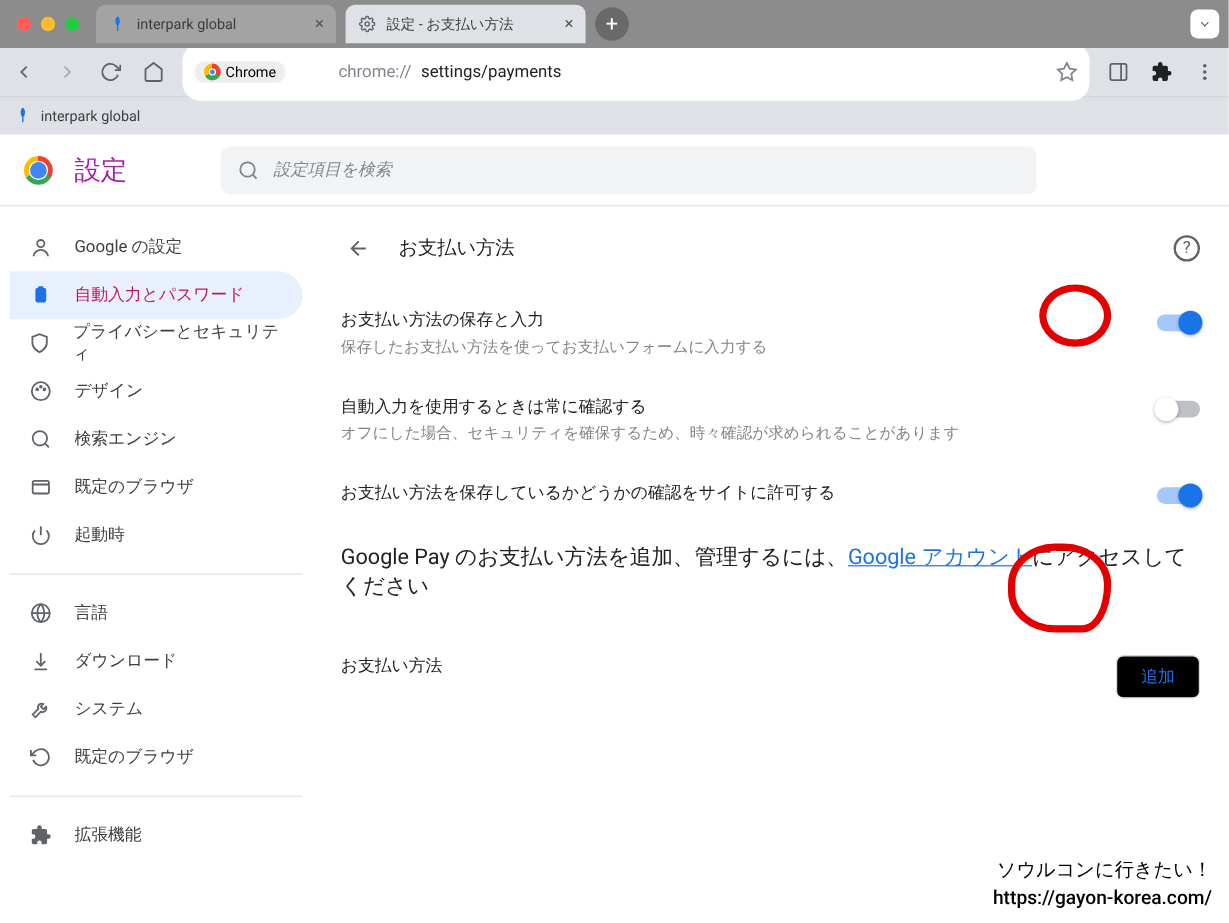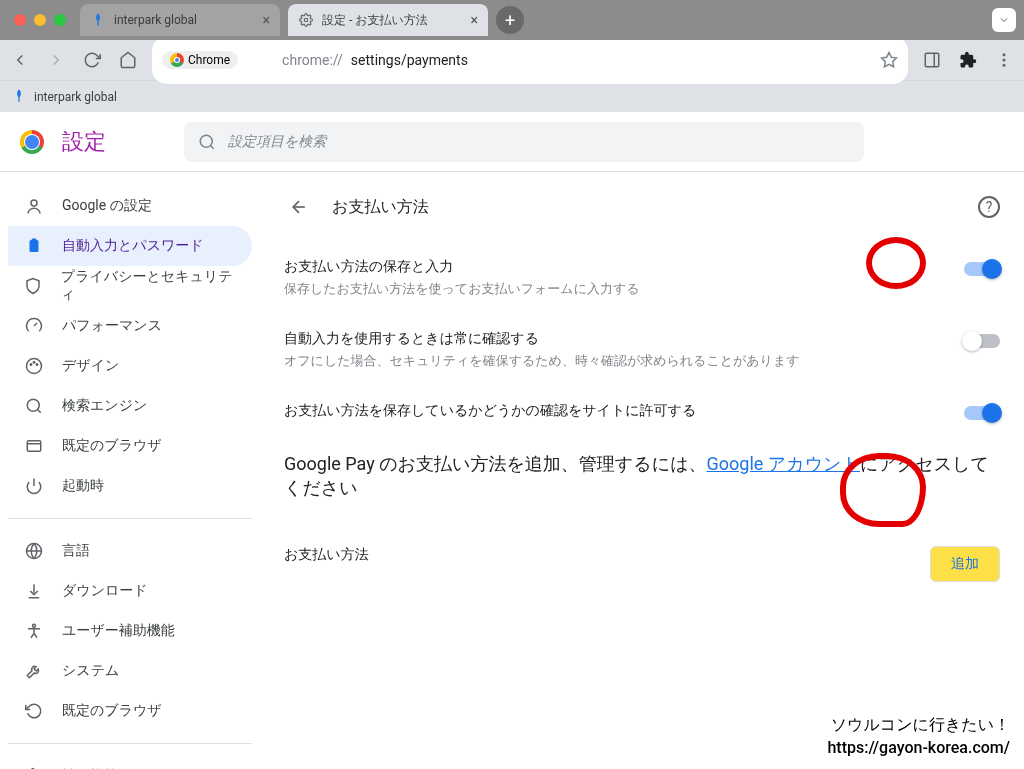--- a/index.html
+++ b/index.html
@@ -41,21 +41,21 @@
 
 .settings-header { height: 60px; display: flex; align-items: center; padding: 0 20px; gap: 18px; border-bottom: 1px solid #e0e0e0; }
 .settings-title { font-size: 22px; color: #a21caf; }
 .search-wrap { flex: 1; max-width: 680px; margin-left: 60px; font-style: italic; }
 .search-box { height: 40px; background: #f1f3f4; border-radius: 8px; display: flex; align-items: center; padding: 0 14px; gap: 12px; color: #80868b; font-size: 14px; }
 
 
 .content { display: flex; height: calc(769px - 40px - 40px - 32px - 60px); }
 .sidebar { width: 260px; padding: 14px 8px; overflow-y: auto; }
 .side-item { height: 40px; display: flex; align-items: center; gap: 18px; padding: 0 16px; border-radius: 0 20px 20px 0; font-size: 14px; color: #3c4043; cursor: pointer; }
-.side-item.active { background: #e8f0fe; color: #4c1d95; font-weight: 500; }
+.side-item.active { background: #e8f0fe; color: #be185d; font-weight: 500; }
 .side-item .icon { width: 20px; display:flex; justify-content:center; }
 .side-sep { border: none; border-top: 1px solid #e0e0e0; margin: 12px 0; }
 
 
 .main { flex: 1; padding: 0 24px; overflow-y: auto; }
 .page-header { display: flex; align-items: center; gap: 18px; padding: 20px 0; }
 .back-arrow { width: 30px; height: 30px; display: flex; align-items: center; justify-content: center; cursor: pointer; border-radius: 50%; color: #5f6368;}
 .page-title { font-size: 16px; color: #202124; font-weight: 500; }
 .help-icon { margin-left: auto; width: 22px; height: 22px; border: 2px solid #5f6368; border-radius: 50%; display: flex; align-items: center; justify-content: center; font-size: 14px; color: #5f6368; cursor: pointer; }
 
@@ -65,21 +65,21 @@
 .setting-text .st-desc { font-size: 13px; color: #80868b; margin-top: 4px; }
 
 .toggle { width: 36px; height: 14px; border-radius: 7px; position: relative; cursor: pointer; margin-top: 4px; flex-shrink: 0; }
 .toggle::after { content: ""; position: absolute; width: 20px; height: 20px; border-radius: 50%; top: -3px; box-shadow: 0 1px 3px rgba(0,0,0,.3); }
 .toggle.on { background: #a5c8fb; }
 .toggle.on::after { background: #1a73e8; right: -2px; }
 .toggle.off { background: #bdc1c6; }
 .toggle.off::after { background: #fff; left: -2px; }
 
 .link { color: #1a73e8; text-decoration: underline; cursor: pointer; }
-.add-btn { border: 1px solid #dadce0; background: #fde047; color: #1a73e8; font-size: 14px; padding: 8px 20px; border-radius: 6px; cursor: pointer; font-weight: 500; }
+.add-btn { border: 1px solid #dadce0; background: #000000; color: #1a73e8; font-size: 14px; padding: 8px 20px; border-radius: 6px; cursor: pointer; font-weight: 500; }
 
 .circle-hl { position: absolute; border: 6px solid #e30000; border-radius: 50%; pointer-events: none; }
 .watermark { position: absolute; right: 14px; bottom: 10px; text-align: right; font-size: 16px; color: #000; font-weight: 500; line-height: 1.4; }
 svg { display: block; }
 </style>
 </head>
 <body>
 
 <div class="tab-strip">
   <div class="traffic-lights">
@@ -221,30 +221,20 @@
       <span class="icon">
           <svg width="18" height="18" viewBox="0 0 24 24" fill="none" stroke="#5f6368" stroke-width="2">
             <path d="M12 22s8-4 8-10V5l-8-3-8 3v7c0 6 8 10 8 10z"></path>
           </svg>
         </span>
       <span>プライバシーとセキュリティ</span>
     </div>
     <div class="side-item">
       <span class="icon">
           <svg width="18" height="18" viewBox="0 0 24 24" fill="none" stroke="#5f6368" stroke-width="2">
-            <path d="M12 2a10 10 0 0 0-7 17"></path>
-            <path d="M12 2a10 10 0 0 1 7 17"></path>
-            <line x1="12" y1="12" x2="16" y2="8"></line>
-          </svg>
-        </span>
-      <span>パフォーマンス</span>
-    </div>
-    <div class="side-item">
-      <span class="icon">
-          <svg width="18" height="18" viewBox="0 0 24 24" fill="none" stroke="#5f6368" stroke-width="2">
             <circle cx="12" cy="12" r="10"></circle>
             <circle cx="8" cy="10" r="1"></circle>
             <circle cx="12" cy="7" r="1"></circle>
             <circle cx="16" cy="10" r="1"></circle>
           </svg>
         </span>
       <span>デザイン</span>
     </div>
     <div class="side-item">
       <span class="icon">
@@ -288,29 +278,20 @@
     </div>
     <div class="side-item">
       <span class="icon">
           <svg width="18" height="18" viewBox="0 0 24 24" fill="none" stroke="#5f6368" stroke-width="2">
             <path d="M12 3v12"></path>
             <polyline points="7 12 12 17 17 12"></polyline>
             <line x1="5" y1="21" x2="19" y2="21"></line>
           </svg>
         </span>
       <span>ダウンロード</span>
-    </div>
-    <div class="side-item">
-      <span class="icon">
-          <svg width="18" height="18" viewBox="0 0 24 24" fill="none" stroke="#5f6368" stroke-width="2">
-            <circle cx="12" cy="5" r="2"></circle>
-            <path d="M4 9h16M12 9v6M8 21l4-6 4 6"></path>
-          </svg>
-        </span>
-      <span>ユーザー補助機能</span>
     </div>
     <div class="side-item">
       <span class="icon">
           <svg width="18" height="18" viewBox="0 0 24 24" fill="none" stroke="#5f6368" stroke-width="2">
             <path d="M14.7 6.3a4 4 0 0 0-5.4 5.4L3 18l3 3 6.3-6.3a4 4 0 0 0 5.4-5.4L15 12l-3-3 2.7-2.7z"></path>
           </svg>
         </span>
       <span>システム</span>
     </div>
     <div class="side-item">

